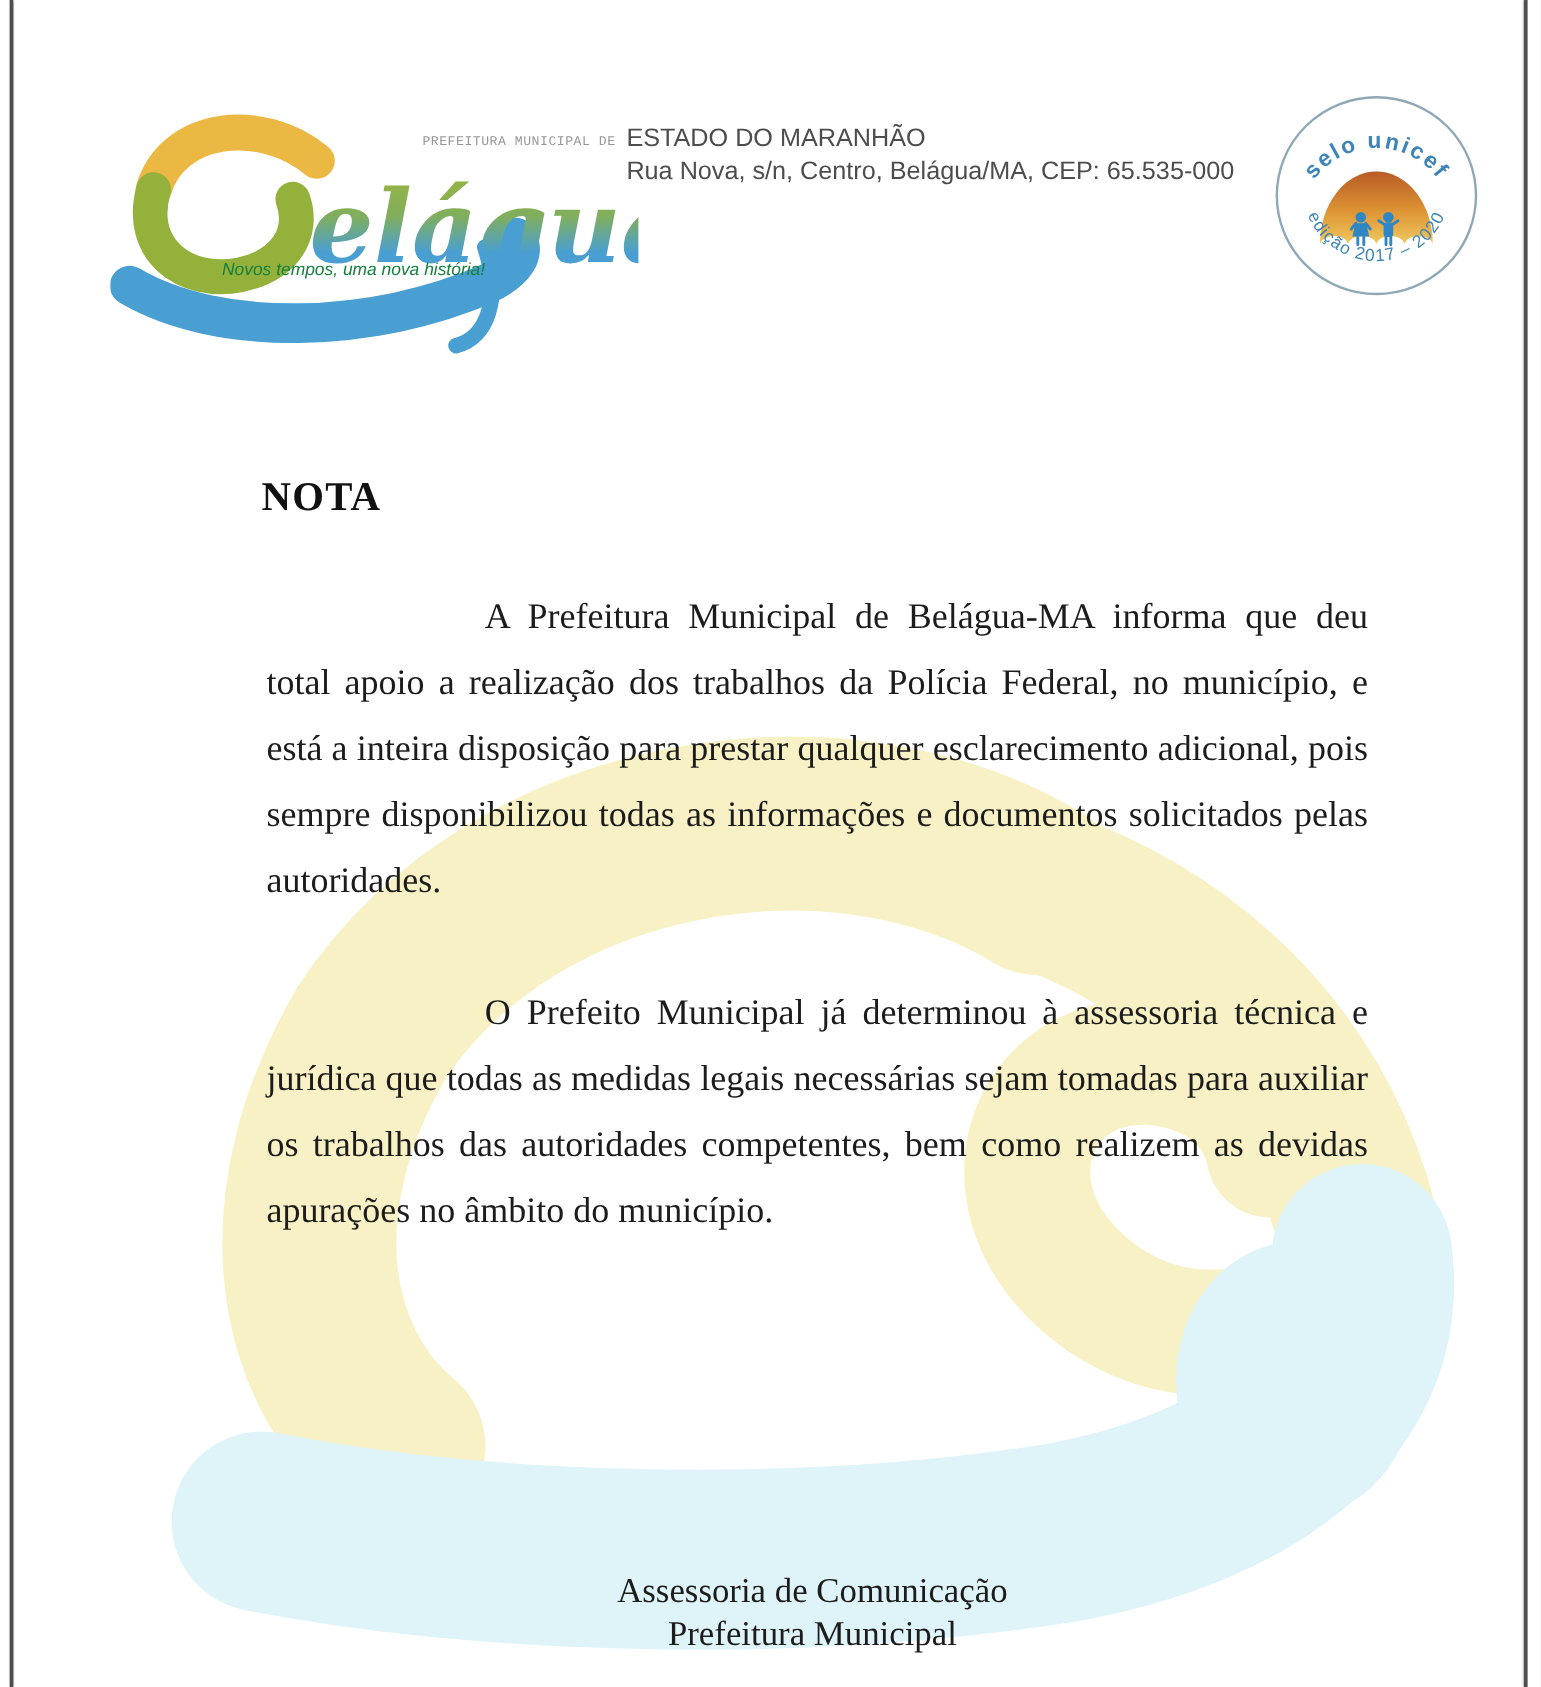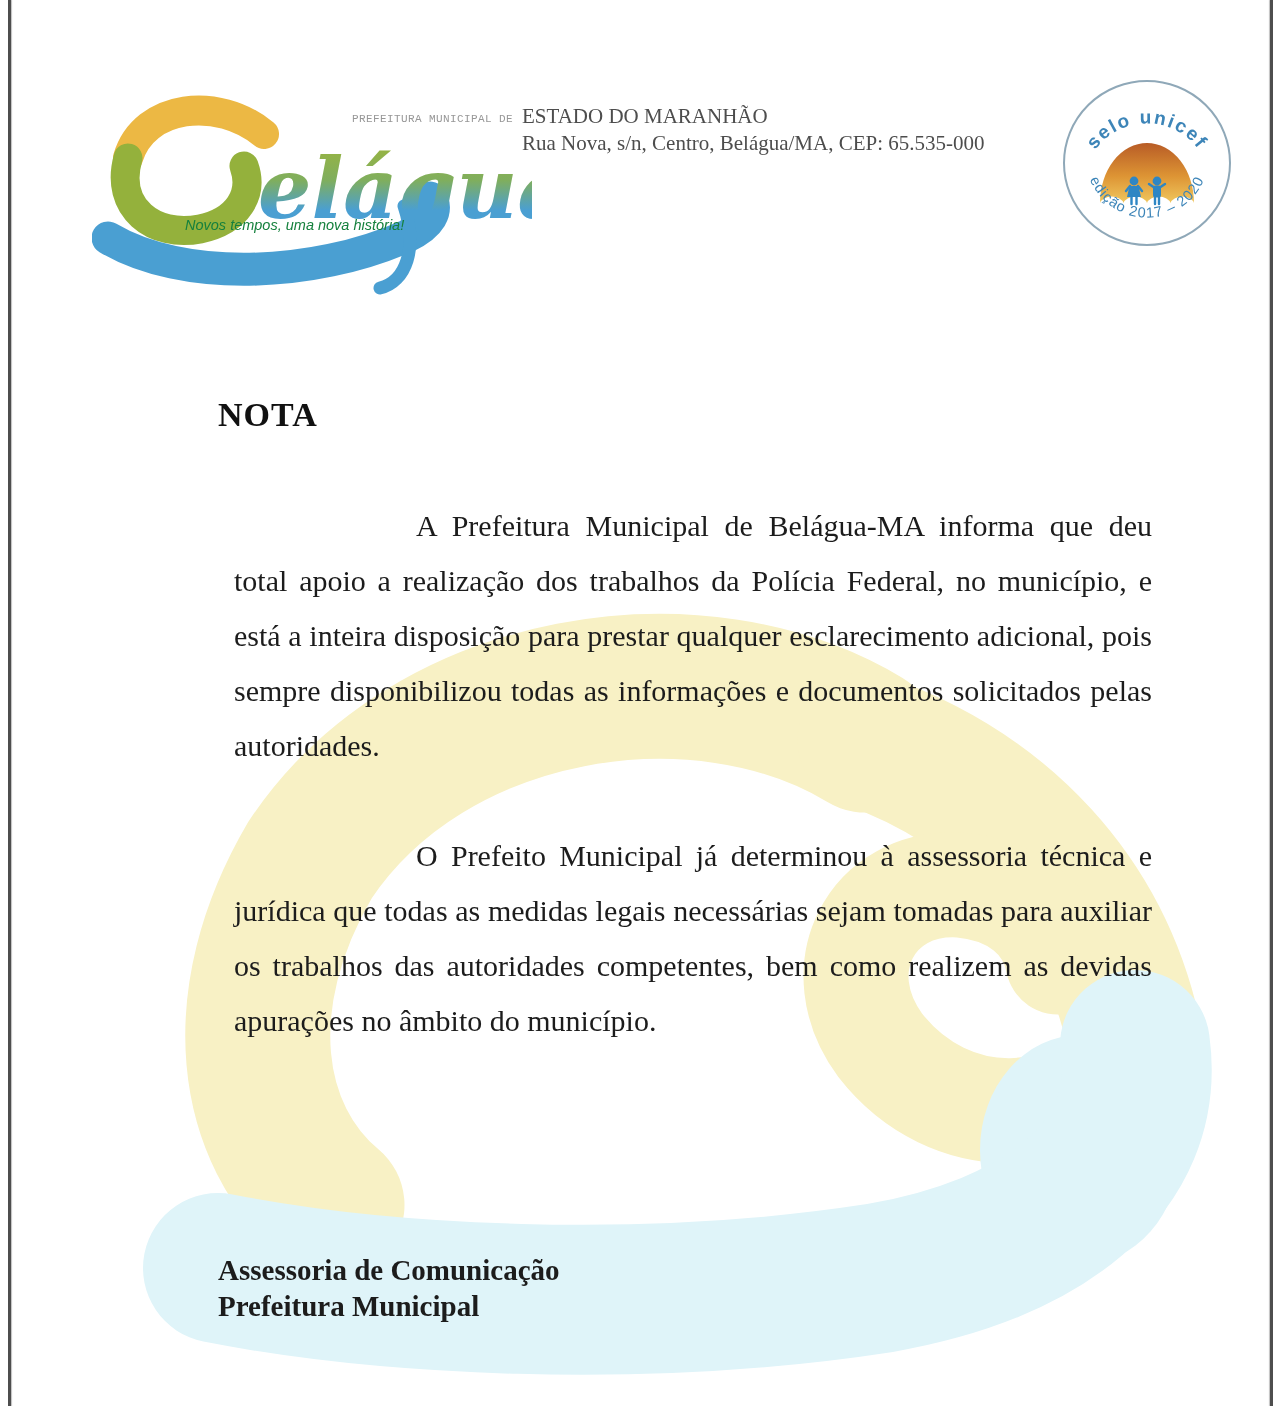--- a/index.html
+++ b/index.html
@@ -17,43 +17,43 @@
   .logo-svg{position:absolute;left:92px;top:86px;}
   .brand-prefix{
     position:absolute;left:352px;top:113px;font-family:Liberation Mono, monospace;
     font-size:11px;letter-spacing:.4px;color:#979797;white-space:nowrap;
   }
   .tagline{
     position:absolute;left:185px;top:217px;font-family:"Liberation Sans",sans-serif;
     font-style:italic;font-size:14.5px;color:#15803d;white-space:nowrap;
   }
   .org-block{
-    position:absolute;left:522px;top:103px;font-family:Liberation Serif, serif;
+    position:absolute;left:522px;top:103px;font-family:Liberation Sans, sans-serif;
     font-size:21px;line-height:26.5px;color:#4d4d4d;white-space:nowrap;
   }
   .seal-svg{position:absolute;left:1060px;top:76px;}
 
   
   .doc-title{
     position:absolute;left:218px;width:918px;top:396px;margin:0;text-align:left;
     font-size:34px;font-weight:bold;letter-spacing:1px;color:#111;
   }
   .doc-par{
-    position:absolute;left:218px;width:918px;margin:16px;
+    position:absolute;left:218px;width:918px;margin:4px;
     font-size:30px;line-height:55px;text-align:justify;text-indent:182px;color:#1c1c1c;
   }
   .par-1{top:482px;}
   .par-2{top:812px;}
   .date-line{
     position:absolute;left:218px;width:918px;top:1120px;text-align:center;
     font-size:31px;color:#1c1c1c;
   }
   .signature{
-    position:absolute;left:218px;width:918px;top:1252px;
-    font-size:29px;line-height:36px;color:#1c1c1c;font-weight:bold;
+    position:absolute;left:218px;width:918px;top:1308px;text-align:center;
+    font-size:29px;line-height:36px;color:#1c1c1c;
   }
 </style>
 </head>
 <body>
 
 <div class="page">
 
   <svg class="watermark" width="1284" height="1406" viewBox="0 0 1284 1406" aria-hidden="true">
     <g fill="none" stroke-linecap="round">
       <path stroke="#f8f1c5" stroke-width="145" d="M 865 740 C 700 640 430 680 310 860 C 228 1000 248 1135 332 1205"></path>

